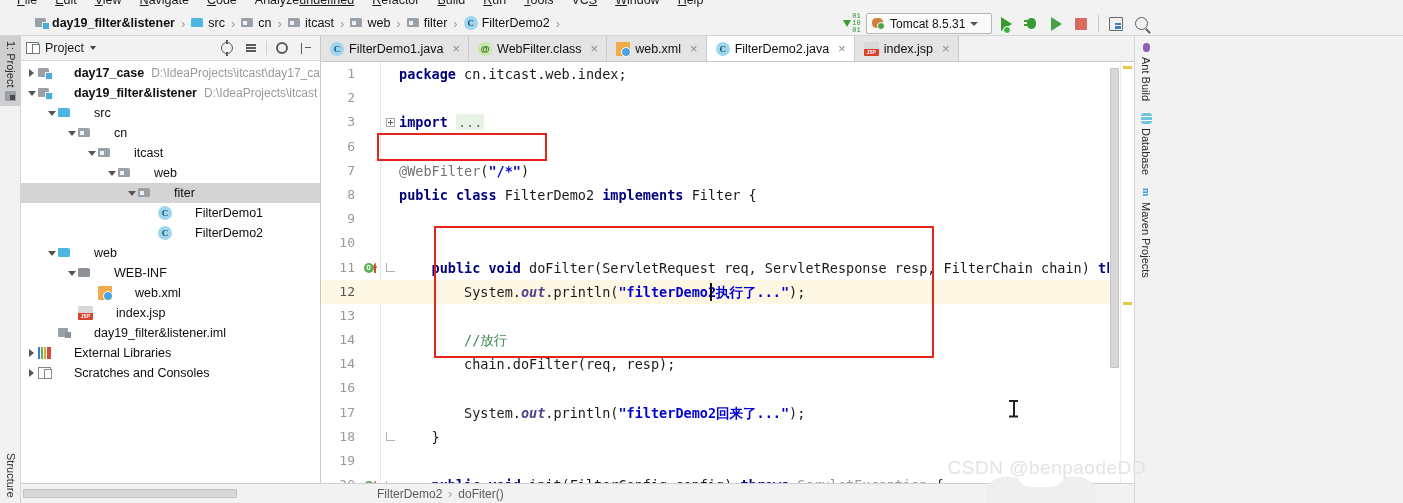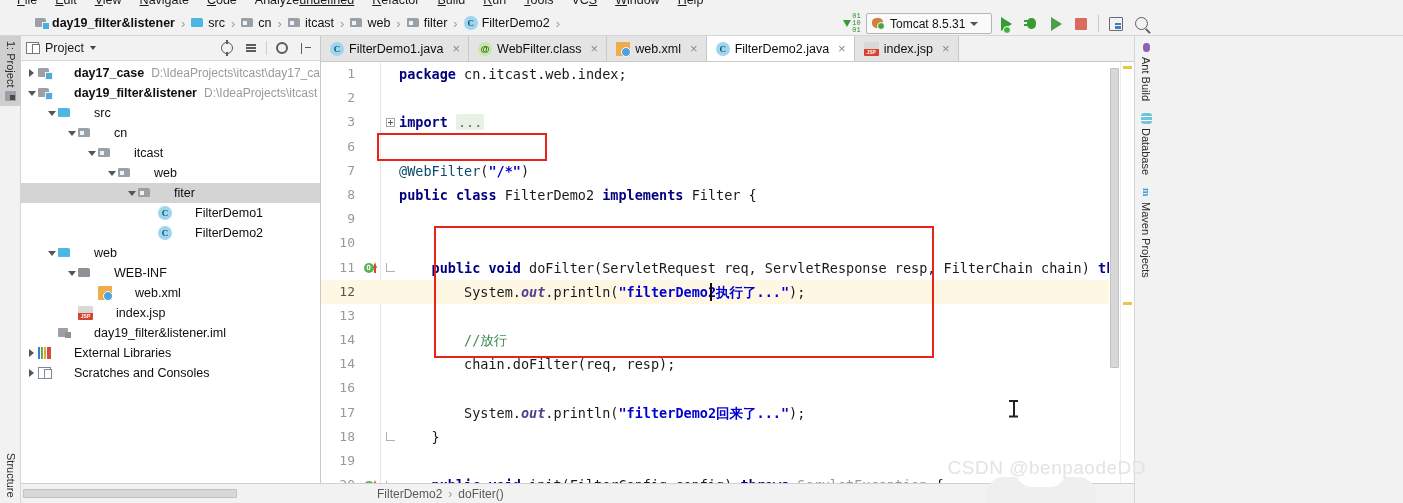--- a/index.html
+++ b/index.html
@@ -221,21 +221,21 @@
   .ln .fold { position: absolute; left: 62px; width: 14px; text-align: center; color: #8a8a8a; font-size: 11px; }
   .ln .txt { position: absolute; left: 78px; }
   .ln.cursorline { background: #fdf7e3; }
   .ln.cursorline .num { color: #555; }
 
   
   .kw  { color: #000080; font-weight: bold; }
   .pln { color: #1a1a1a; }
   .str { color: #0000d0; font-weight: bold; }
   .cmt { color: #3f8a50; }
-  .ann { color: #0c4a6e; }
+  .ann { color: #737373; }
   .fld { color: #4f3f8f; font-style: italic; font-weight: bold; }
   .gry { color: #9a9a9a; }
   .fold-ph { background: #e8f2e4; color: #6f6f6f; padding: 0 2px; border-radius: 2px; }
 
   .gut-ic { display:inline-block; width: 11px; height: 11px; position: relative; vertical-align: middle; }
   .gut-ic .cir { position:absolute; left:0; top:0; width:10px;height:10px;border-radius:50%;
     background:#57b357; color:#fff; font-size:7px; line-height:10px; text-align:center; font-weight:bold; }
   .gut-ic .up { position:absolute; left:9px; top:-1px; width:0;height:0;
     border-bottom:6px solid #d04a33; border-left:2.5px solid transparent; border-right:2.5px solid transparent; }
   .gut-ic .up:after { content:""; position:absolute; left:-1px; top:6px; width:2px;height:5px;background:#d04a33; }

